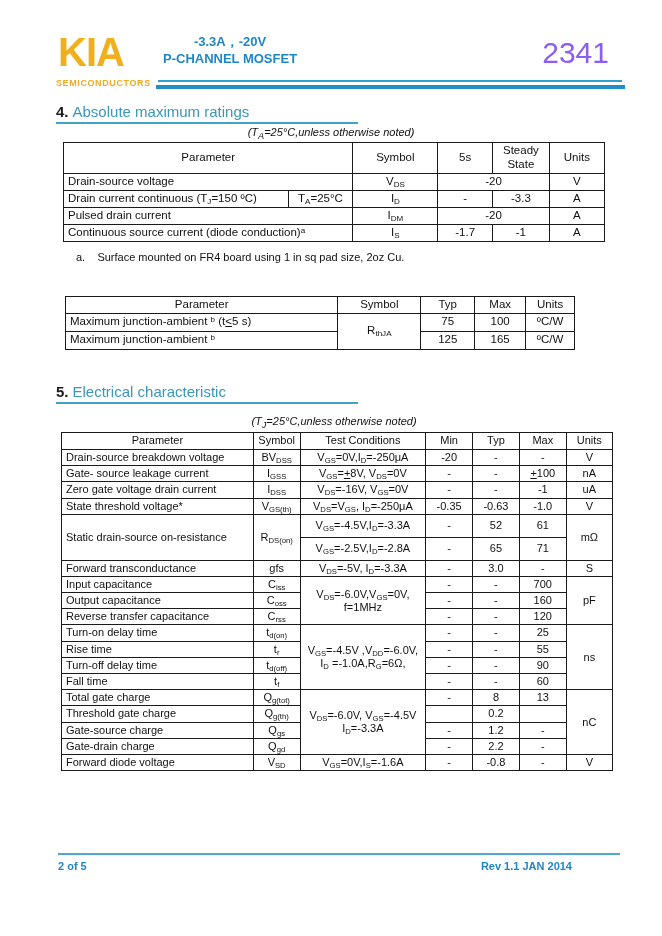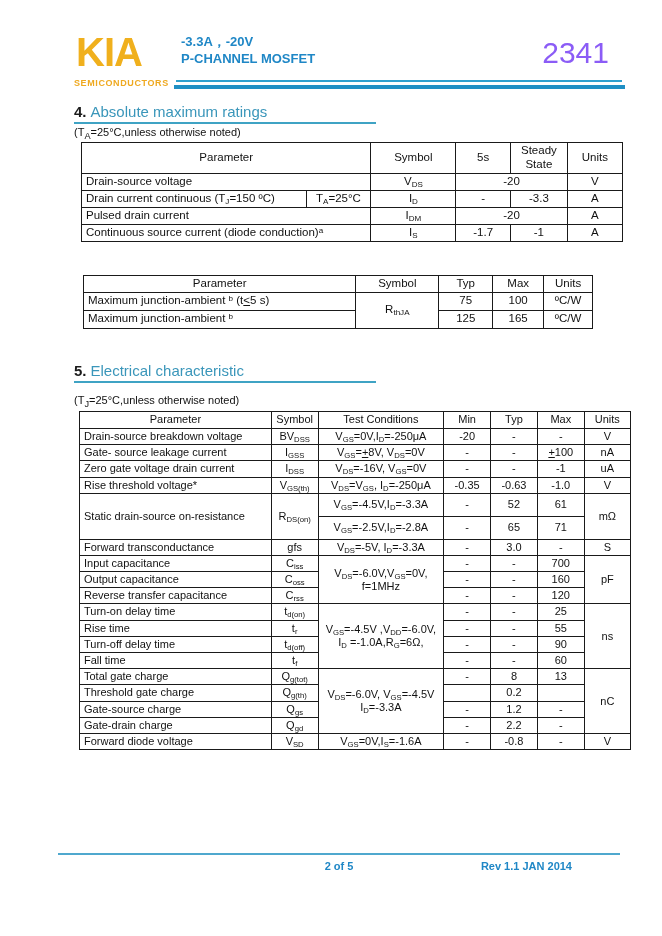--- a/index.html
+++ b/index.html
@@ -3,37 +3,37 @@
 <meta charset="utf-8">
 <style>
   html,body{margin:0;padding:0;background:#ffffff;}
   .page{
     position:relative;
     width:662px;height:936px;
     background:#ffffff;
     font-family:"Liberation Sans", sans-serif;
     color:#111;
     box-sizing:border-box;
-    padding:36px 37px 0 74px;
+    padding:36px 37px 0 56px;
     overflow:hidden;
   }
   
   .hdr{position:relative;height:62px;}
   .logo{position:absolute;left:2px;top:-4px;font-size:40px;font-weight:800;letter-spacing:-1px;color:#F0B01D;line-height:1;}
   .logo-sub{position:absolute;left:0;top:42px;font-size:9px;font-weight:700;letter-spacing:.6px;color:#EFA920;}
-  .sub-block{position:absolute;left:107px;top:-2px;line-height:1.3;}
+  .sub-block{position:absolute;left:107px;top:-2px;line-height:1.3;text-align:center;}
   .sub1,.sub2{font-size:13px;font-weight:700;color:#1F87C6;}
   .part{position:absolute;right:16px;top:2px;font-size:30px;color:#8b5cf6;line-height:1;}
   .rule-thin{position:absolute;left:102px;right:3px;top:44px;height:2px;background:#2FA0CE;}
   .rule-thick{position:absolute;left:100px;right:0;top:49px;height:4px;background:#1F8FC4;}
   
   .sec-head{margin-top:5px;width:302px;border-bottom:2px solid #3FA3C4;padding-bottom:2px;font-size:15px;white-space:nowrap;}
   .sec-num{font-weight:700;color:#1b1b1b;}
   .sec-title{color:#3A96BA;margin-left:4px;}
-  .cond-note{margin-top:2px;text-align:left;font-size:11px;color:#111;}
+  .cond-note{margin-top:2px;text-align:center;font-size:11px;color:#111;font-style:italic;}
   .cond1{width:550px;}
   .cond2{width:556px;margin-top:11px;}
   
   table.dt{border-collapse:collapse;table-layout:fixed;border:1.5px solid #1a1a1a;}
   .dt th,.dt td{
     border:1px solid #1a1a1a;
     font-weight:400;
     text-align:center;
     vertical-align:middle;
     padding:1px 2px;
@@ -52,21 +52,21 @@
   .t2 td{height:15px;}
   .t3{width:552px;margin-left:5px;margin-top:2px;font-size:11px;}
   .t3 th{height:14px;}
   .t3 td{height:13px;}
   .fnote{font-size:11px;color:#111;white-space:pre-wrap;}
   .note-a{margin:9px 0 0 20px;}
   .note-b{margin:4px 0 0 14px;}
   .sec5{margin-top:33px;}
   
   .footer{position:absolute;left:58px;top:853px;width:562px;border-top:2px solid #4FA8CE;}
-  .footer .pageno{position:absolute;left:0;right:0;top:5px;text-align:center;font-size:11px;font-weight:700;color:#1F87C6;}
+  .footer .pageno{position:absolute;left:0;right:0;top:5px;text-align:left;font-size:11px;font-weight:700;color:#1F87C6;}
   .footer .rev{position:absolute;right:48px;top:5px;font-size:11px;font-weight:700;color:#1F87C6;}
 </style>
 </head>
 <body>
 
 <div class="page">
 
   <div class="hdr">
     <div class="logo">KIA</div>
     <div class="logo-sub">SEMICONDUCTORS</div>
@@ -124,20 +124,21 @@
         <tr>
           <td colspan="2" class="al-left">Continuous source current (diode conduction)<sup>a</sup></td>
           <td>I<sub>S</sub></td>
           <td>-1.7</td>
           <td>-1</td>
           <td>A</td>
         </tr>
       </tbody>
     </table>
 
+  <div class="fnote note-a">a.    Surface mounted on FR4 board using 1 in sq pad size, 2oz Cu.</div>
 
   <table class="dt t2">
       <colgroup>
         <col style="width:53.5%">
         <col style="width:16.3%">
         <col style="width:10.6%">
         <col style="width:10%">
         <col style="width:9.6%">
       </colgroup>
       <tbody>
@@ -211,21 +212,21 @@
         <tr>
           <td class="al-left">Zero gate voltage drain current</td>
           <td>I<sub>DSS</sub></td>
           <td>V<sub>DS</sub>=-16V, V<sub>GS</sub>=0V</td>
           <td>-</td>
           <td>-</td>
           <td>-1</td>
           <td>uA</td>
         </tr>
         <tr>
-          <td class="al-left">Rise threshold voltage*</td>
+          <td class="al-left">State threshold voltage*</td>
           <td>V<sub>GS(th)</sub></td>
           <td>V<sub>DS</sub>=V<sub>GS</sub>, I<sub>D</sub>=-250μA</td>
           <td>-0.35</td>
           <td>-0.63</td>
           <td>-1.0</td>
           <td>V</td>
         </tr>
         <tr>
           <td rowspan="2" class="al-left">Static drain-source on-resistance</td>
           <td rowspan="2">R<sub>DS(on)</sub></td>

